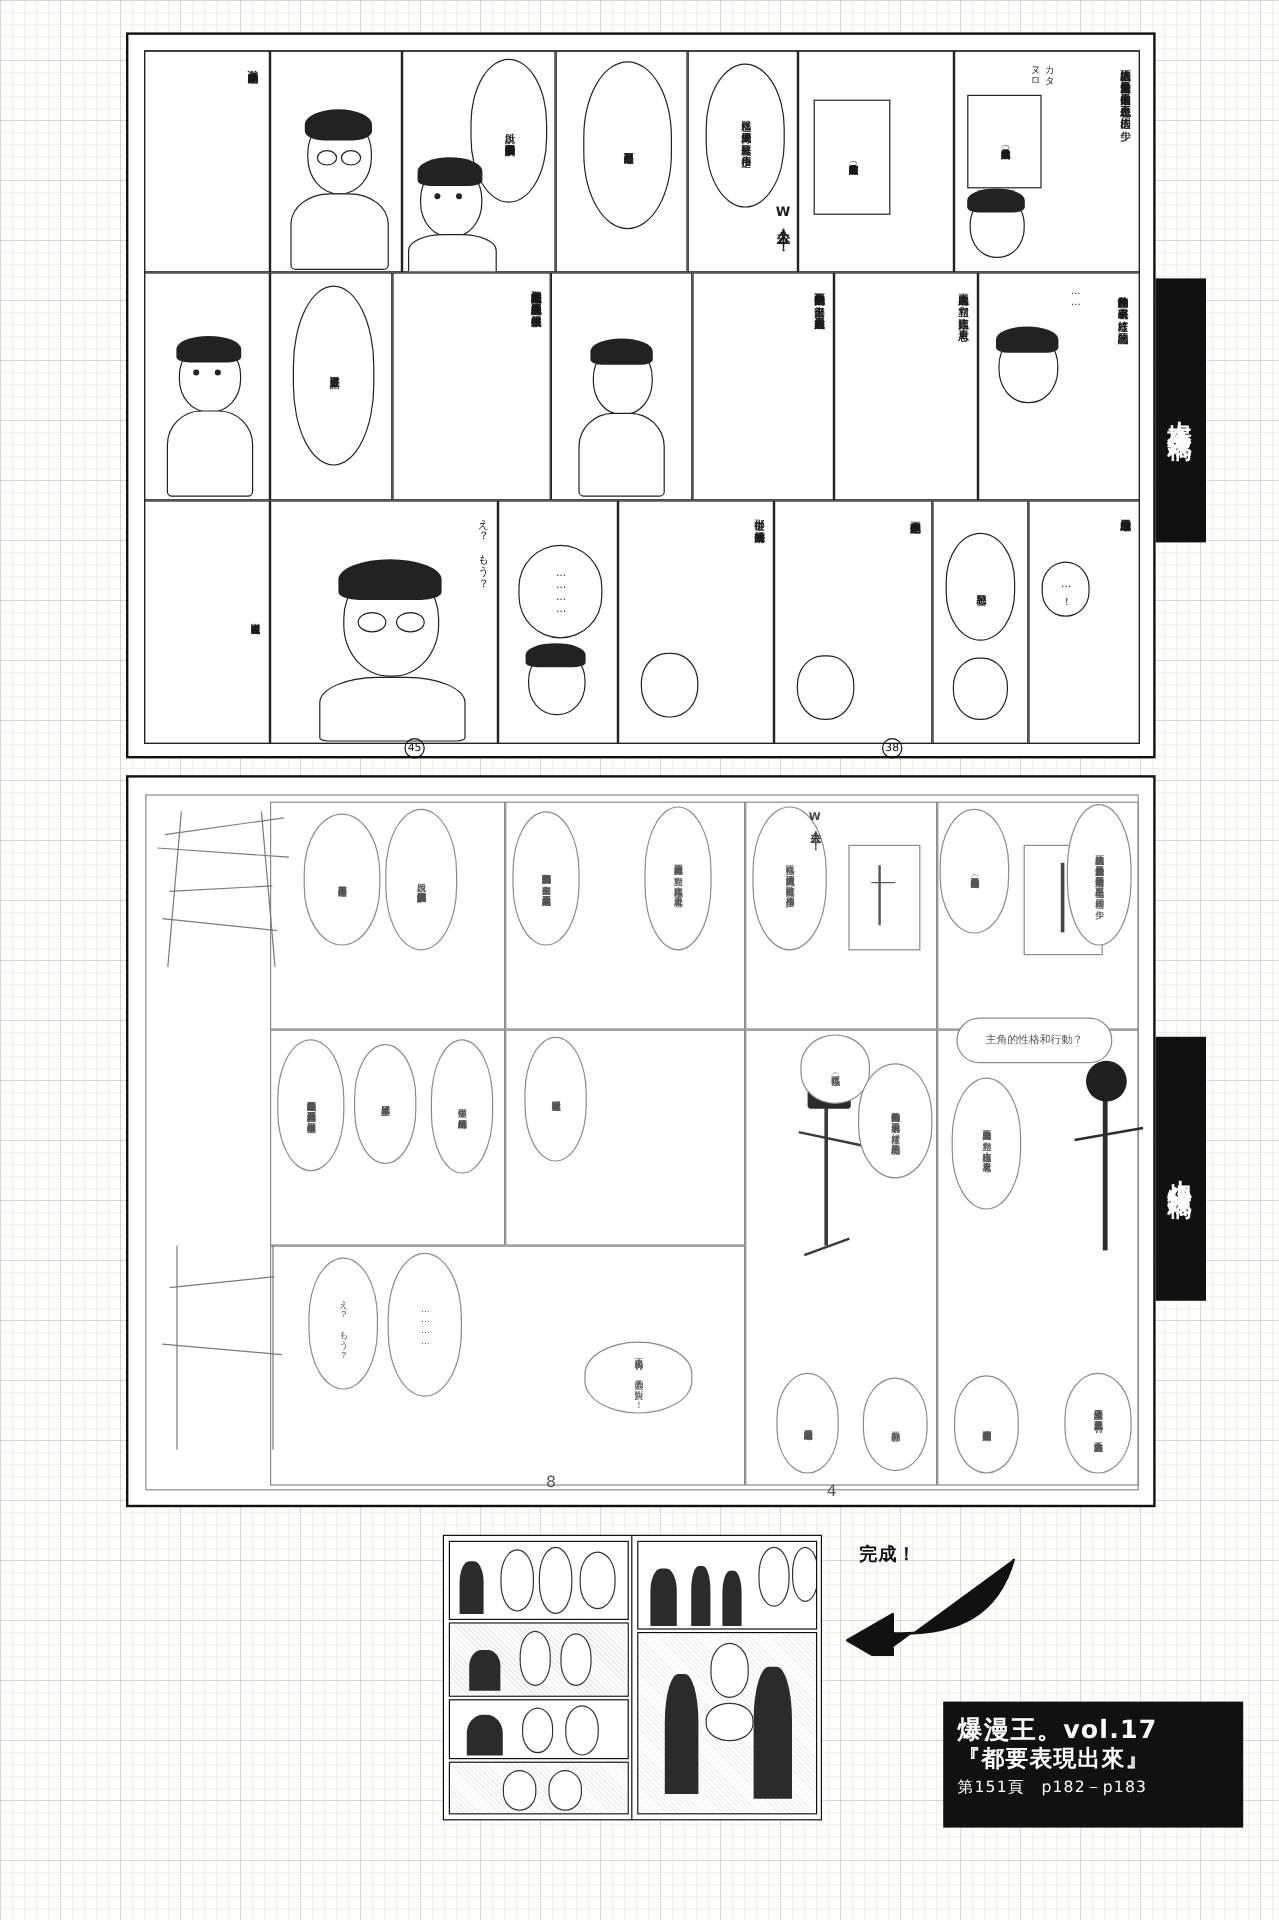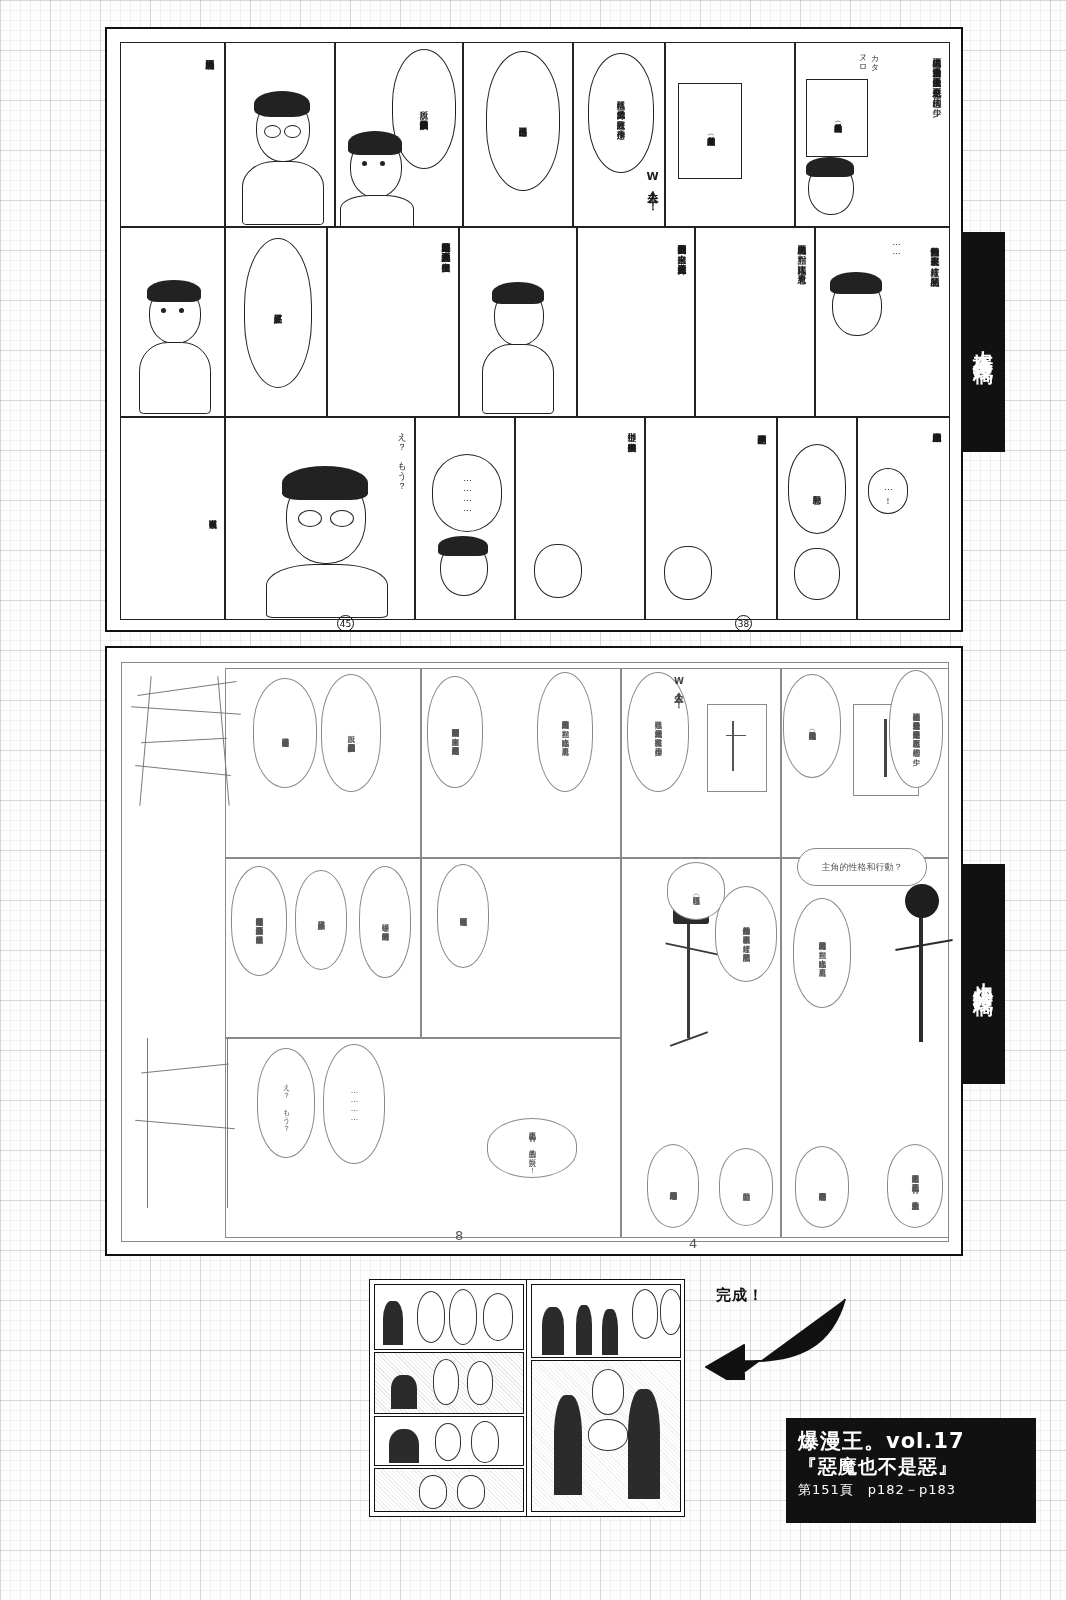--- a/index.html
+++ b/index.html
@@ -451,15 +451,15 @@
 
 <div id="arrow-wrap">
   <svg width="150" height="95" viewBox="0 0 150 95">
     <path d="M145 14 C132 60, 100 78, 44 76 L44 60 L6 82 L44 104 L44 88" fill="#111" stroke="#111" stroke-width="2" stroke-linejoin="round"></path>
   </svg>
 </div>
 <div id="done-label">完成！</div>
 
 <div id="caption">
   <div class="c1">爆漫王。vol.17</div>
-  <div class="c2">『惡魔也不是惡』</div>
+  <div class="c2">『都要表現出來』</div>
   <div class="c3">第151頁　p182－p183</div>
 </div>
 
 </body></html>

